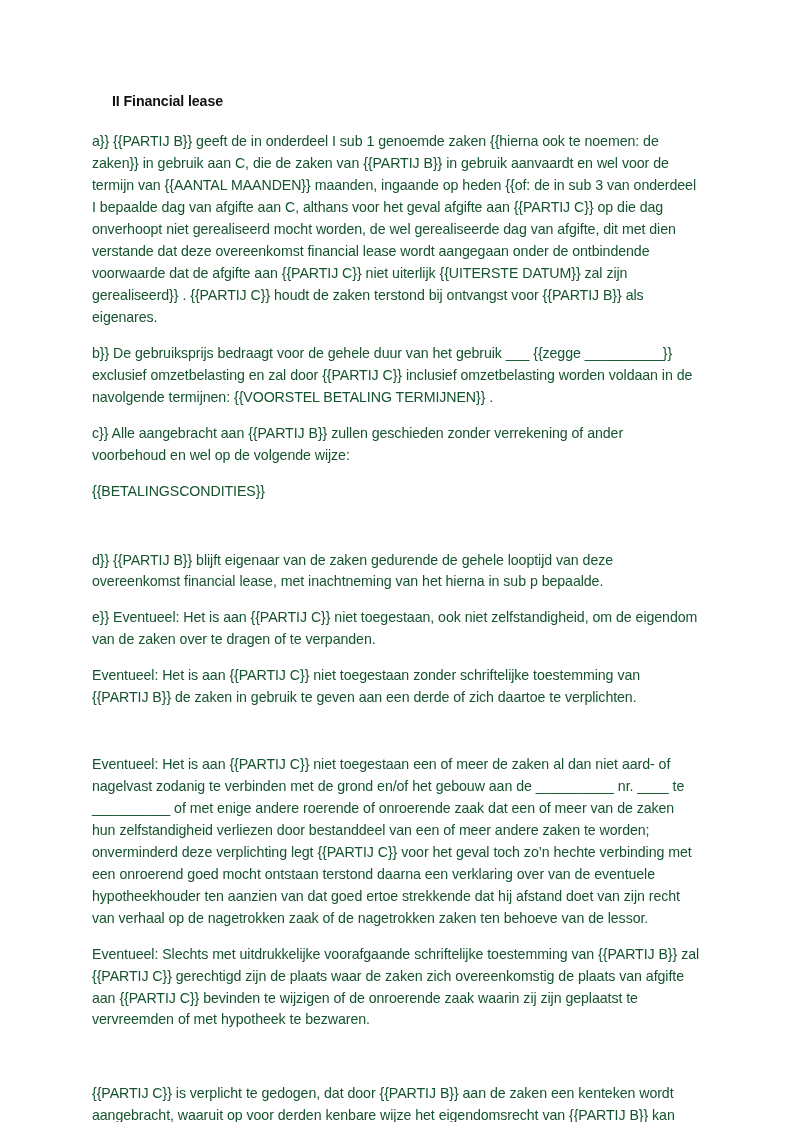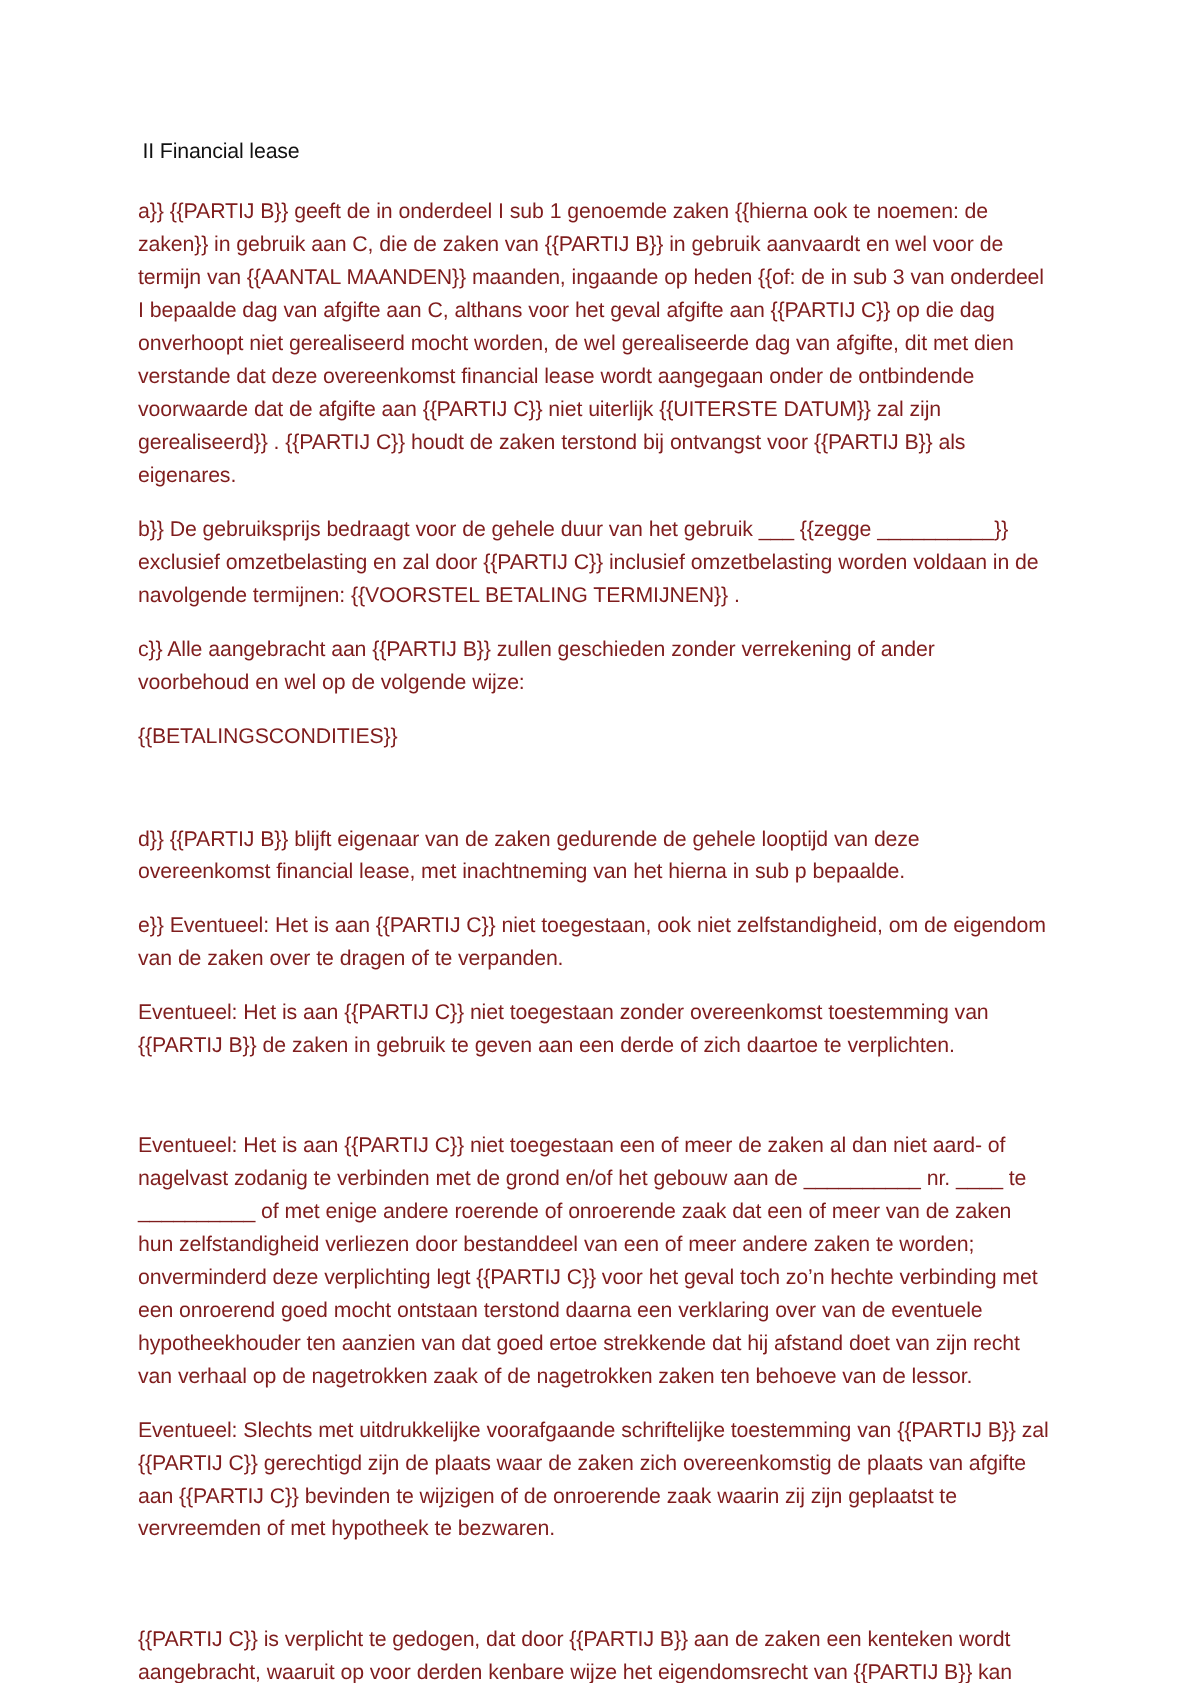--- a/index.html
+++ b/index.html
@@ -18,33 +18,33 @@
     color: #1a1a1a;
   }
   .doc-body {
     position: absolute;
     left: 92px;
     top: 92px;
     width: 608px;
   }
   .doc-heading {
     font-size: 14.2px;
-    font-weight: normal;
+    font-weight: bold;
     line-height: 1.30;
-    margin: 0 0 0 3px;
+    margin: 0 0 0 20px;
     padding: 0;
     letter-spacing: -0.1px;
     color: #111111;
   }
   .para {
     font-size: 14.2px;
     line-height: 1.545;
     margin: 0;
     padding: 0;
-    color: #7f1d1d;
+    color: #14532d;
     letter-spacing: -0.08px;
     word-spacing: 0.1px;
   }
   .gap-heading { height: 21px; }
   .gap-para    { height: 14px; }
   .gap-blank   { height: 47px; }
   .gap-blank-s { height: 45px; }
   .gap-blank-l { height: 52px; }
 </style>
 </head>
@@ -74,21 +74,21 @@
     <div class="gap-blank"></div>
 
     <p class="para">d}} {{PARTIJ B}} blijft eigenaar van de zaken gedurende de gehele looptijd van deze overeenkomst financial lease, met inachtneming van het hierna in  sub  p  bepaalde.</p>
 
     <div class="gap-para"></div>
 
     <p class="para">e}} Eventueel: Het is aan {{PARTIJ C}} niet toegestaan, ook niet zelfstandigheid, om de eigendom van de zaken over te dragen of te verpanden.</p>
 
     <div class="gap-para"></div>
 
-    <p class="para">Eventueel: Het is aan  {{PARTIJ C}} niet toegestaan zonder overeenkomst toestemming van {{PARTIJ B}} de zaken in gebruik te geven aan een derde of zich daartoe te verplichten.</p>
+    <p class="para">Eventueel: Het is aan  {{PARTIJ C}} niet toegestaan zonder schriftelijke toestemming van {{PARTIJ B}} de zaken in gebruik te geven aan een derde of zich daartoe te verplichten.</p>
 
     <div class="gap-blank-s"></div>
 
     <p class="para">Eventueel: Het is aan  {{PARTIJ C}} niet toegestaan een of meer de zaken al dan niet aard- of nagelvast zodanig te verbinden met de grond en/of het gebouw aan de __________ nr. ____ te __________ of met enige andere roerende of onroerende zaak dat een of meer van de zaken hun zelfstandigheid verliezen door bestanddeel van een of meer andere zaken te worden; onverminderd deze verplichting legt {{PARTIJ C}} voor het geval toch zo’n hechte verbinding met een onroerend goed mocht ontstaan terstond daarna een verklaring over van de eventuele hypotheekhouder ten aanzien van dat goed ertoe strekkende dat hij afstand doet van zijn recht van verhaal op de nagetrokken zaak of de nagetrokken zaken ten behoeve van de lessor.</p>
 
     <div class="gap-para"></div>
 
     <p class="para">Eventueel: Slechts met uitdrukkelijke voorafgaande schriftelijke toestemming van {{PARTIJ B}} zal {{PARTIJ C}} gerechtigd zijn de plaats waar de zaken zich overeenkomstig de plaats van afgifte aan {{PARTIJ C}} bevinden te wijzigen of de onroerende zaak waarin zij zijn geplaatst te vervreemden of met hypotheek te bezwaren.</p>
 
     <div class="gap-blank-l"></div>

